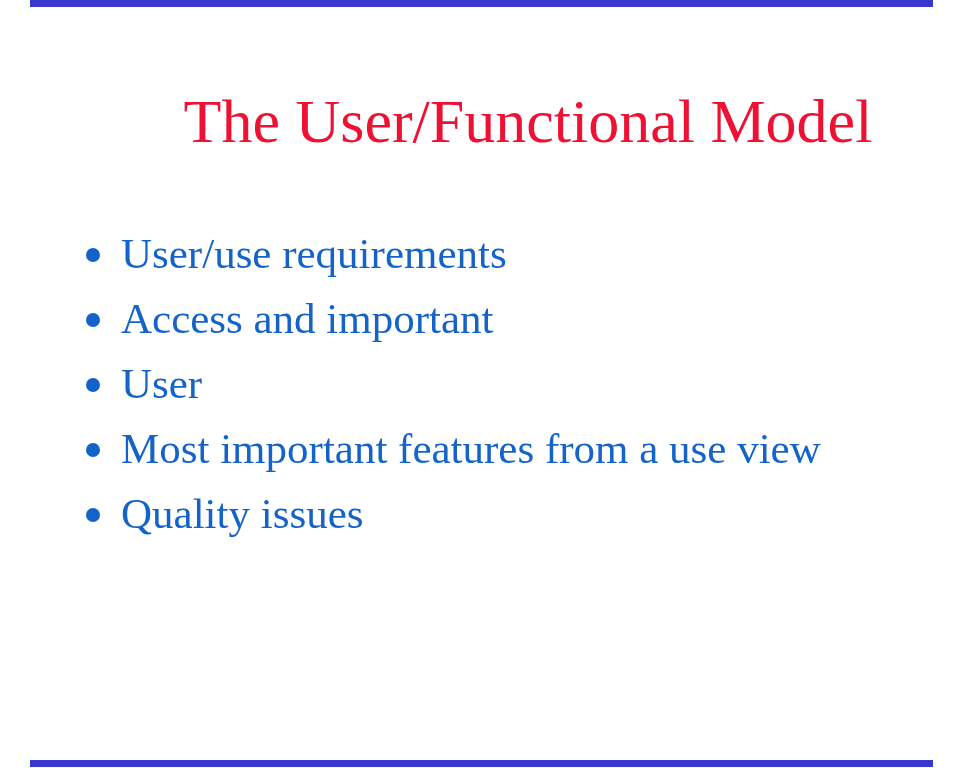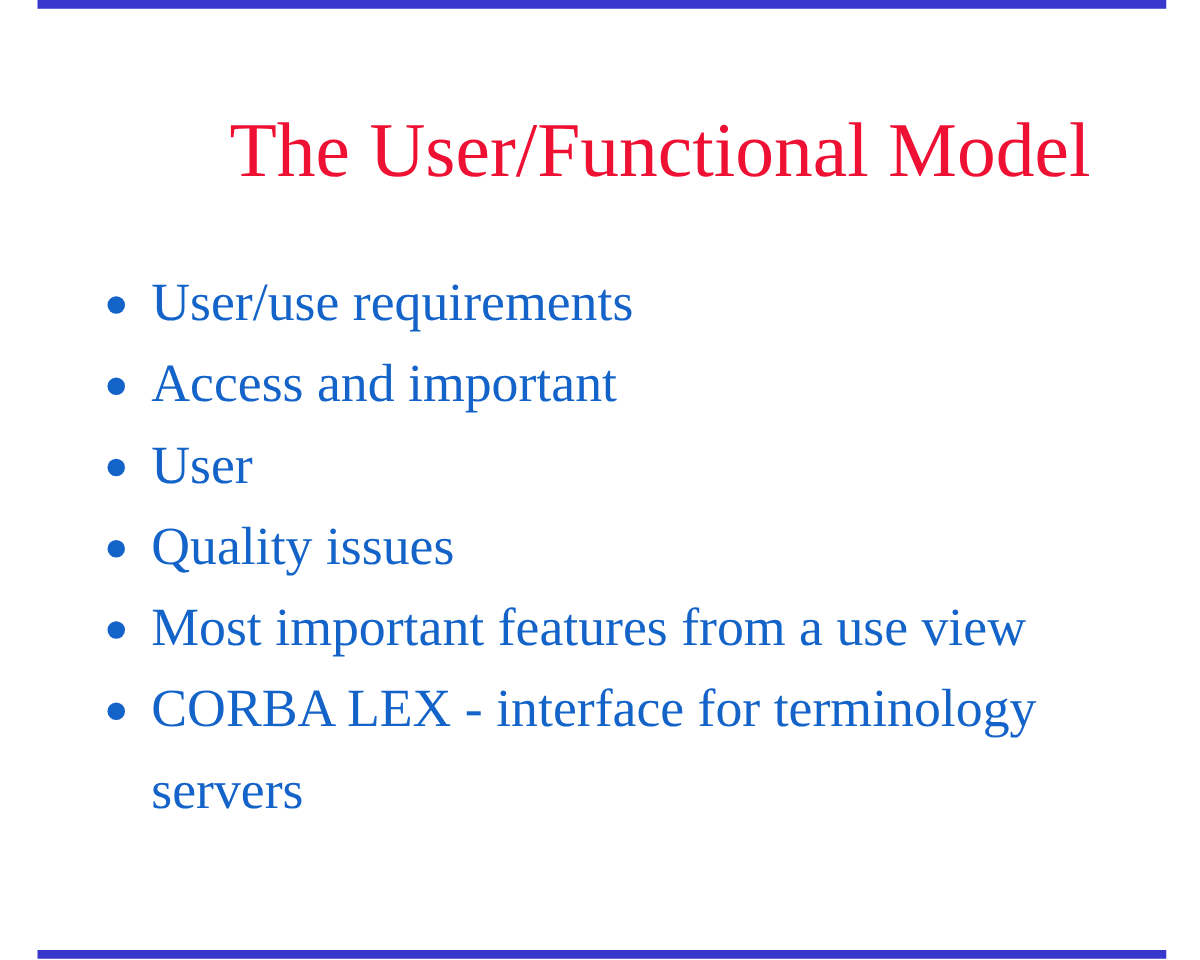--- a/index.html
+++ b/index.html
@@ -35,21 +35,21 @@
     font-weight: 400;
     line-height: 1.2;
     letter-spacing: 0;
     color: var(--title-color, #EE1133);
     white-space: nowrap;
     padding-left: 48px;
   }
   .bullets {
     position: absolute;
     left: 85px;
-    top: 210px;
+    top: 221px;
     width: 775px;
     margin: 0;
     padding: 0;
     list-style: none;
   }
   .bullet-item {
     position: relative;
     padding-left: 36px;
     font-size: 43px;
     line-height: 65px;
@@ -82,27 +82,23 @@
     <li class="bullet-item">
       <span class="dot"></span>
       <span>Access and important</span>
     </li>
     <li class="bullet-item">
       <span class="dot"></span>
       <span>User</span>
     </li>
     <li class="bullet-item">
       <span class="dot"></span>
-      <span>Quality issues</span>
-    </li>
-    <li class="bullet-item">
-      <span class="dot"></span>
       <span>Most important features from a use view</span>
     </li>
     <li class="bullet-item">
       <span class="dot"></span>
-      <span>CORBA LEX - interface for terminology servers</span>
+      <span>Quality issues</span>
     </li>
   </ul>
 
   <div class="rule rule-bottom"></div>
 
 </div>
 
 </body></html>

